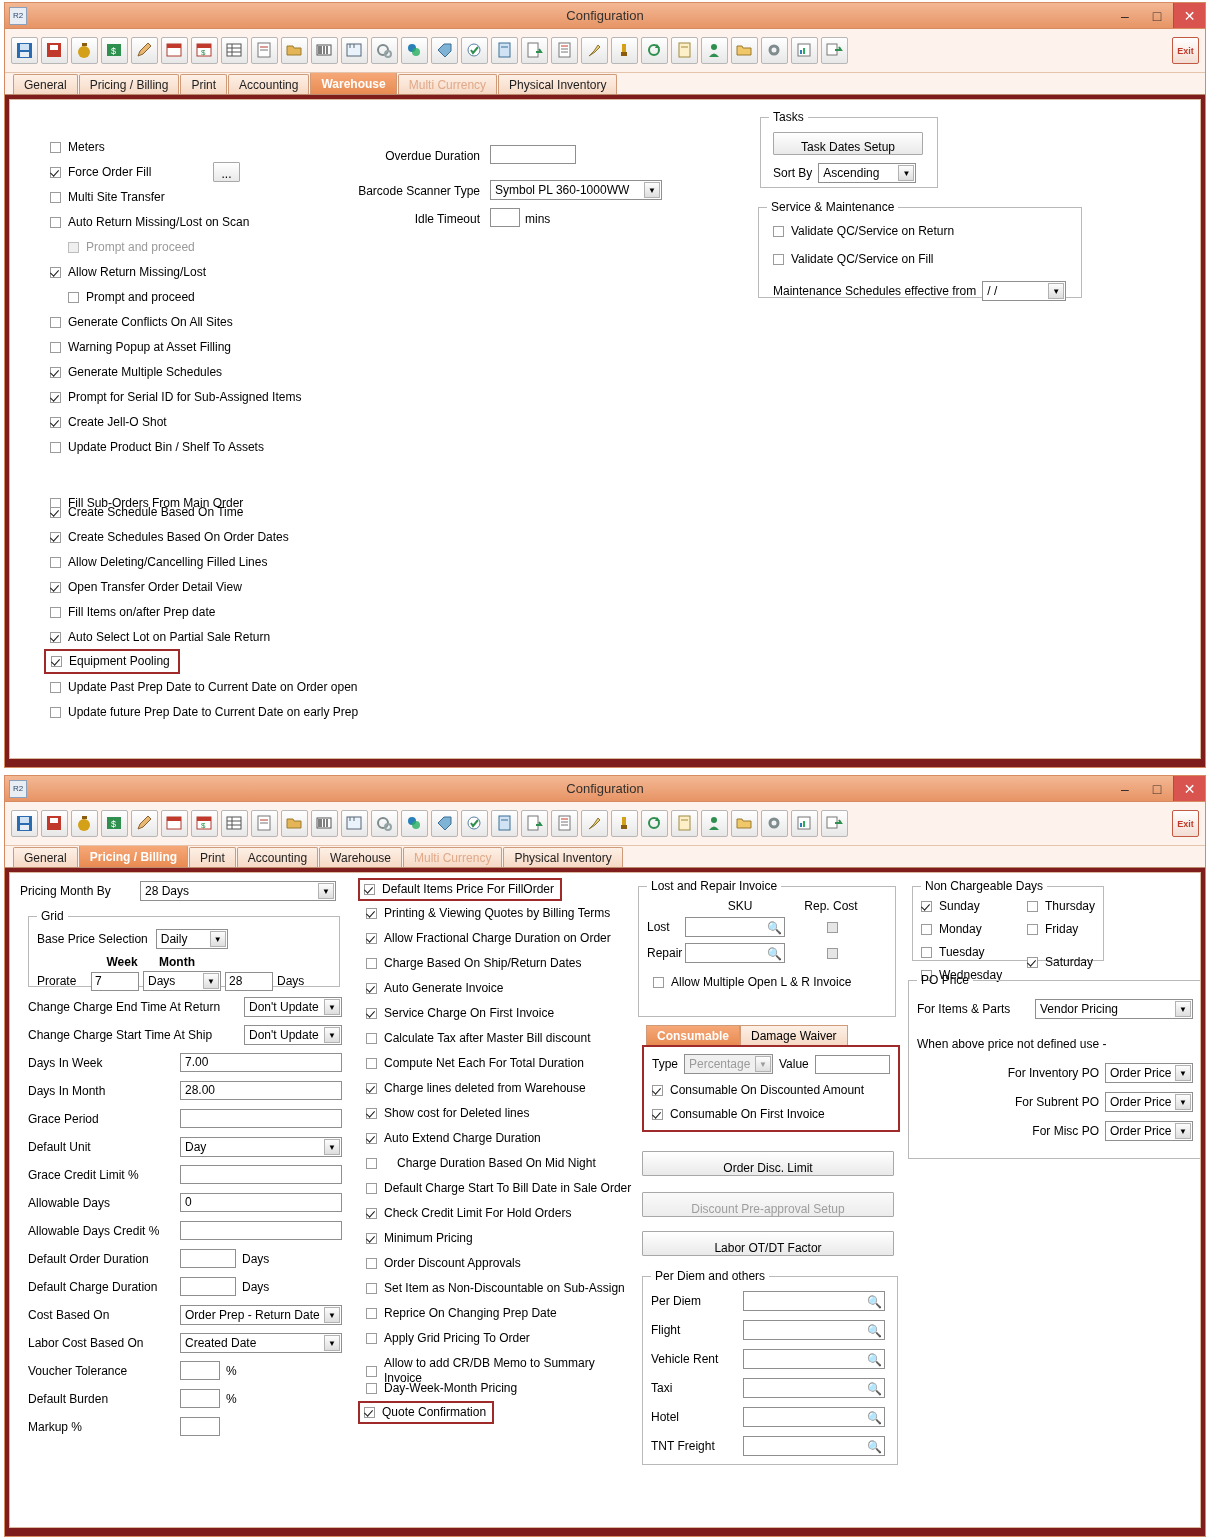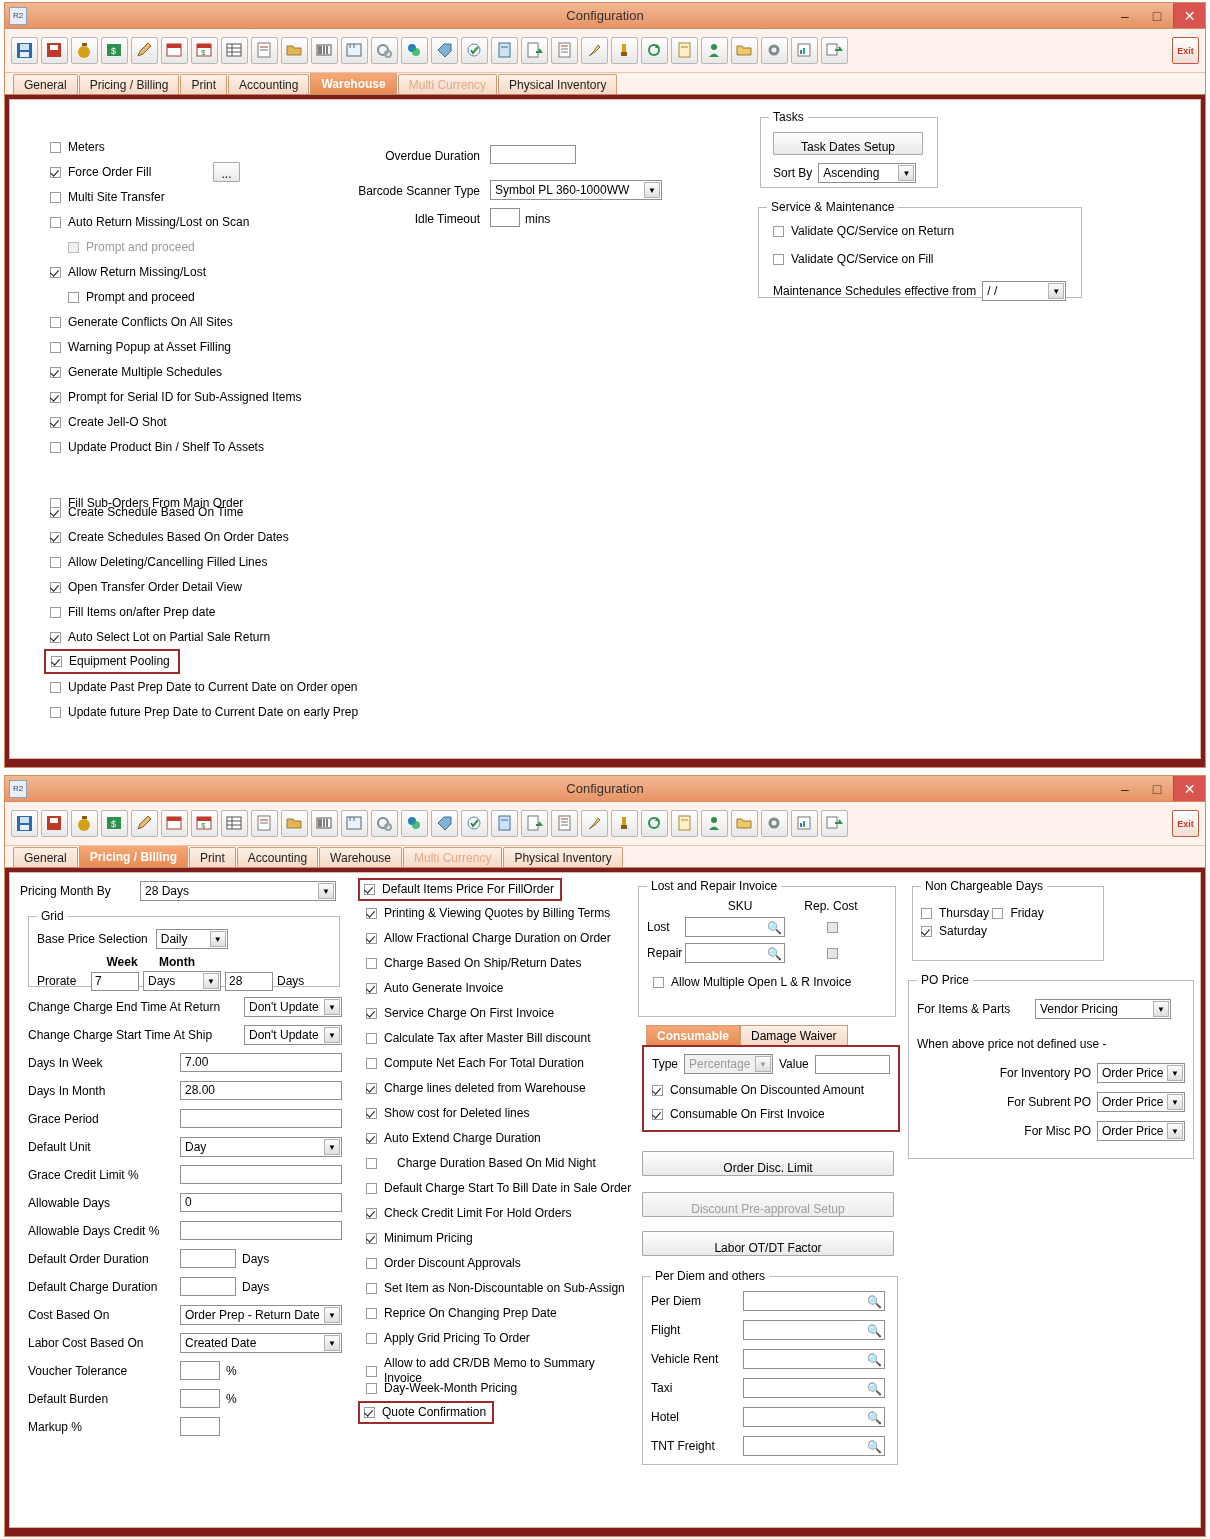--- a/index.html
+++ b/index.html
@@ -1142,40 +1142,58 @@
             <span class="mag">🔍</span>
           </div>
       </div>
     </fieldset>
 
     <fieldset class="group" style="left:902px;top:6px;width:192px;height:82px;">
       <legend>Non Chargeable Days</legend>
       <div style="display:flex;gap:12px;">
         <div>
           <div class="cb">
+              <span class="box checked"></span>
+              <span>Sunday</span>
+            </div>
+          <div class="cb" style="margin-top:7px;">
+              <span class="box"></span>
+              <span>Monday</span>
+            </div>
+          <div class="cb" style="margin-top:7px;">
+              <span class="box"></span>
+              <span>Tuesday</span>
+            </div>
+          <div class="cb" style="margin-top:7px;">
+              <span class="box"></span>
+              <span>Wednesday</span>
+            </div>
+        </div>
+        <div>
+          <div class="cb">
               <span class="box"></span>
               <span>Thursday</span>
             </div>
           <div class="cb" style="margin-top:7px;">
               <span class="box"></span>
               <span>Friday</span>
             </div>
-          <div class="cb" style="margin-top:2px;">
+          <div class="cb" style="margin-top:17px;">
               <span class="box checked"></span>
               <span>Saturday</span>
             </div>
         </div>
       </div>
     </fieldset>
 
     <fieldset class="group" style="left:898px;top:100px;width:286px;height:186px;">
       <legend>PO Price</legend>
       <div style="display:flex;align-items:center;gap:6px;margin-top:6px;">
         <span class="lbl" style="width:112px;">For Items &amp; Parts</span>
-        <div class="selbox" style="width:136px;align-items:center;">
+        <div class="selbox" style="width:158px;align-items:center;">
             <span>Vendor Pricing</span>
             <span class="arrow">▼</span>
           </div>
       </div>
       <div class="lbl" style="margin-top:18px;">When above price not defined use -</div>
       <div style="display:flex;align-items:center;justify-content:flex-end;gap:6px;margin-top:12px;">
         <span class="lbl">For Inventory PO</span>
         <div class="selbox" style="width:88px;">
             <span>Order Price</span>
             <span class="arrow">▼</span>

